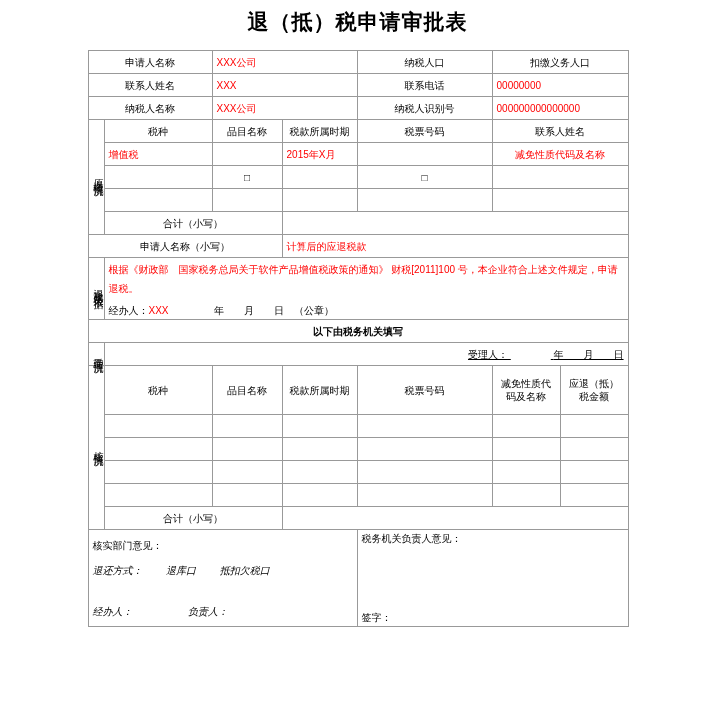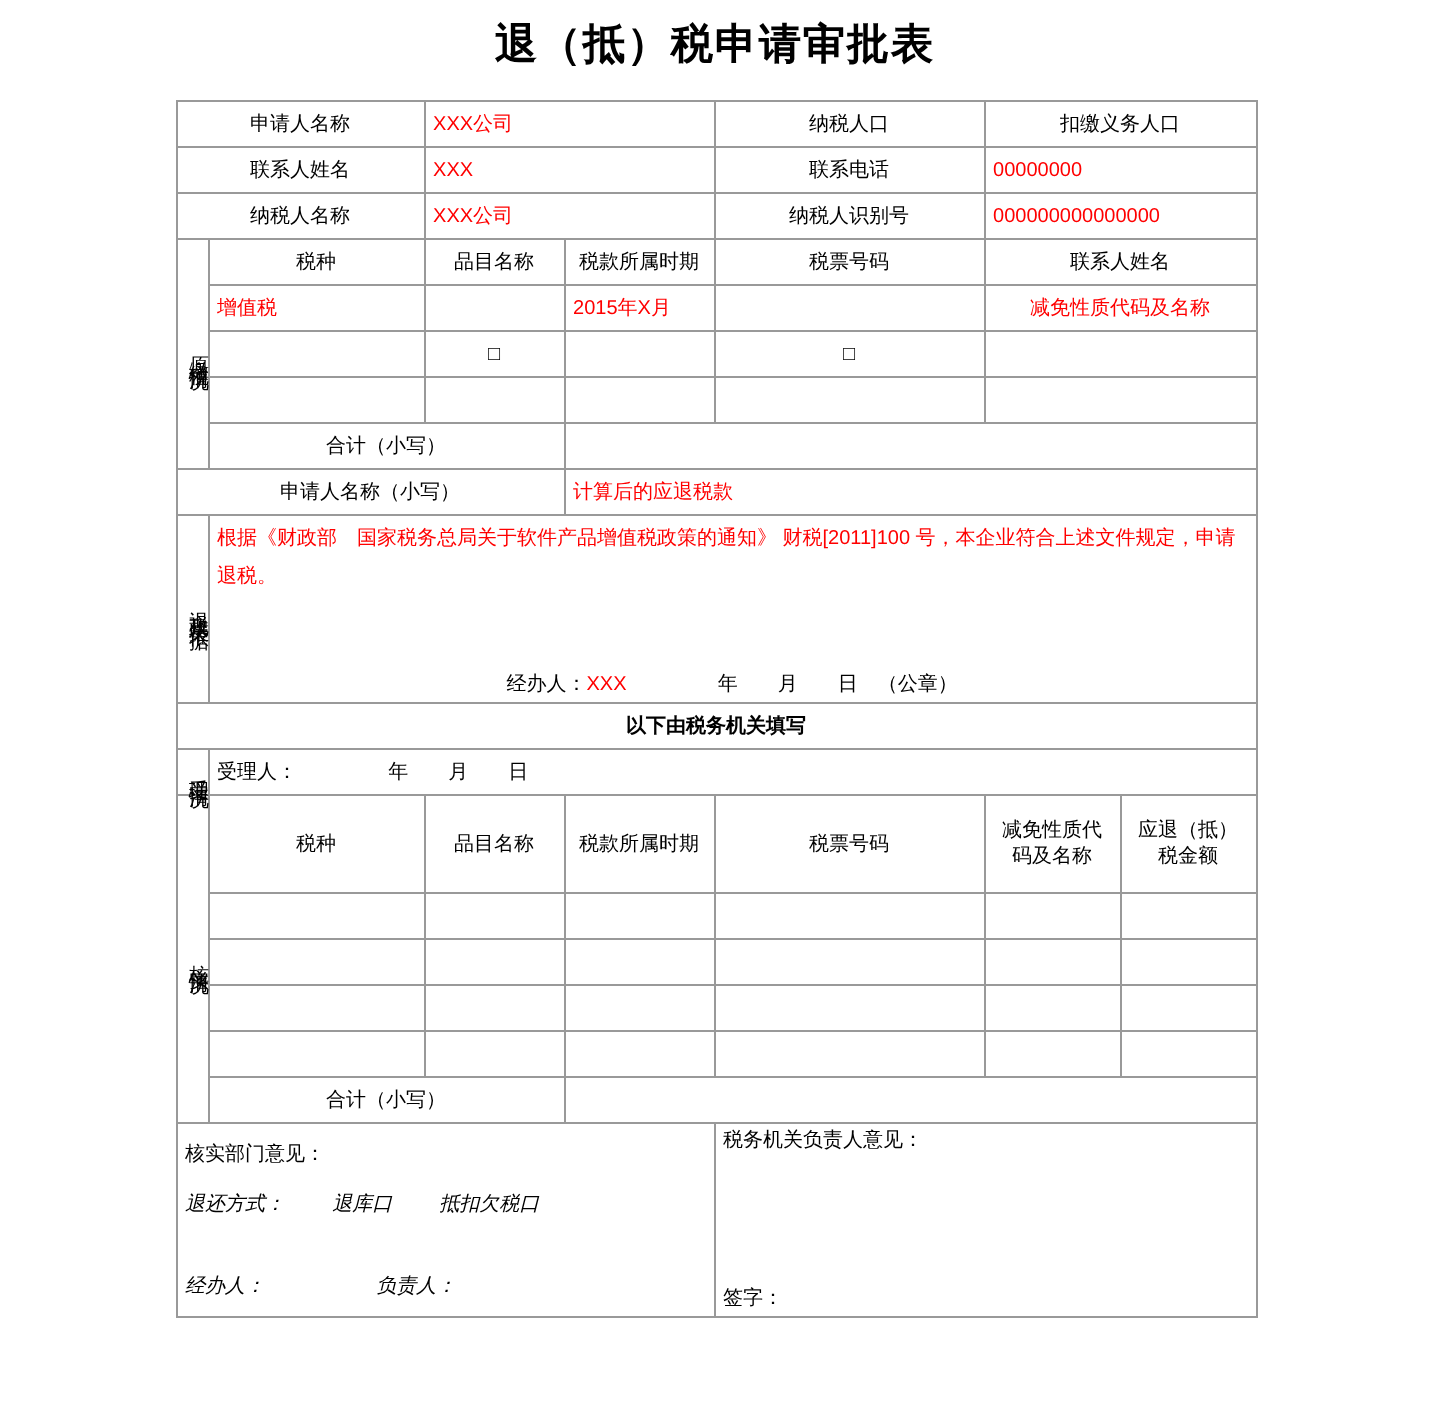--- a/index.html
+++ b/index.html
@@ -58,30 +58,29 @@
   .h22 { height: 22px; }
   .policy-cell {
     height: 78px;
     vertical-align: top;
     padding-top: 4px;
   }
   .policy-text {
     line-height: 1.9;
   }
   .sig-line {
-    margin-top: 38px;
-    text-align: center;
+    margin-top: 6px;
   }
   .notice {
     text-align: center;
     font-weight: bold;
     height: 20px;
   }
   .accept-cell { height: 74px; vertical-align: bottom; padding-bottom: 4px; }
-  .accept-sig { text-align: left; }
+  .accept-sig { text-align: right; text-decoration: underline; }
   .verify-row td { height: 22px; }
   .verify-tall td { height: 23px; }
   .opinion-cell {
     vertical-align: top;
     height: 78px;
     padding: 4px 6px;
   }
   .op-line { margin-bottom: 12px; }
   .op-bottom { margin-top: 28px; }
   .nowrap { white-space: nowrap; font-style: italic; }

